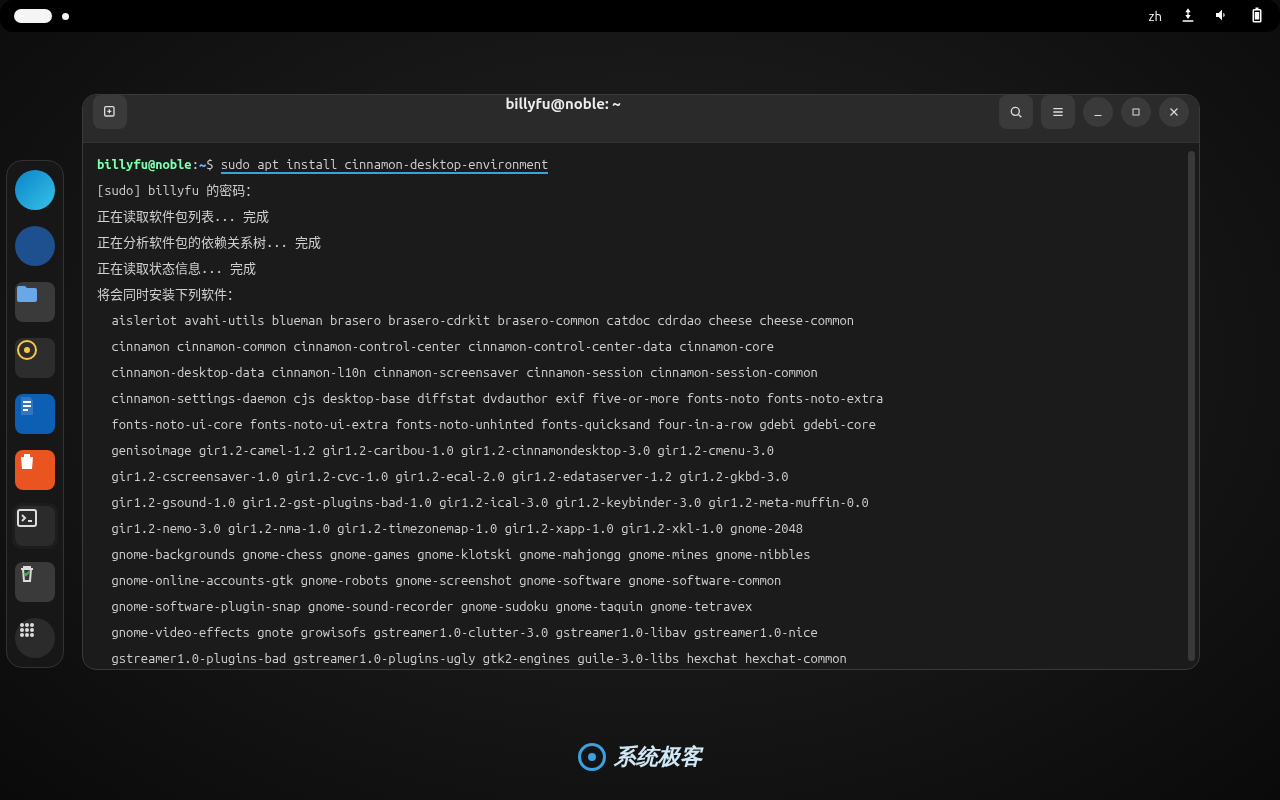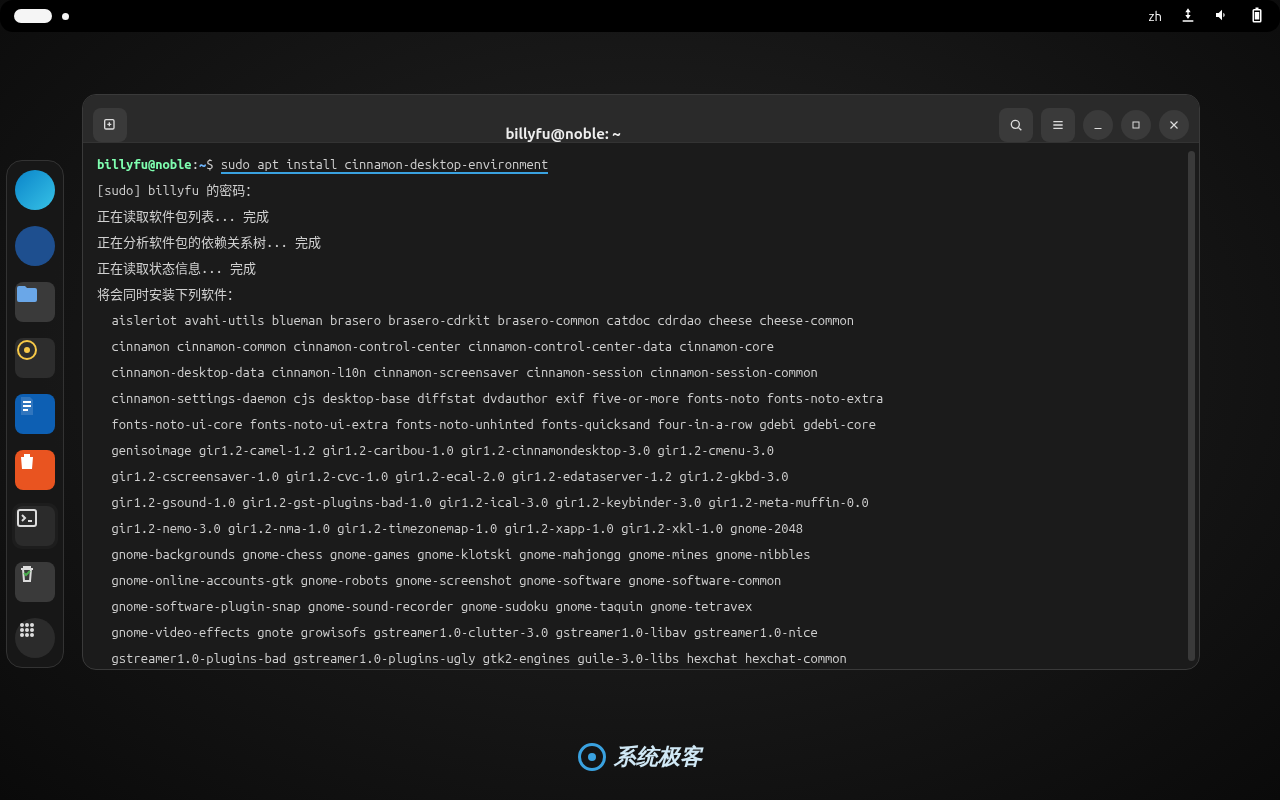--- a/index.html
+++ b/index.html
@@ -63,21 +63,21 @@
     position: absolute; left: 82px; top: 94px;
     width: 1118px; height: 576px;
     background: #1b1b1b;
     border: 1px solid #3a3a3a;
     border-radius: 14px;
     display: flex; flex-direction: column;
     overflow: hidden;
   }
   .titlebar {
     height: 48px; background: #2a2a2a;
-    display: flex; align-items: flex-end; justify-content: space-between;
+    display: flex; align-items: flex-start; justify-content: space-between;
     padding: 0 10px; border-bottom: 1px solid #333;
   }
   .tb-left, .tb-right { display:flex; align-items:center; gap:8px; }
   .tb-btn {
     width: 34px; height: 34px; border-radius: 8px;
     background: #3a3a3a; display:flex; align-items:center; justify-content:center;
     color: #e0e0e0; font-size: 14px;
   }
   .tb-circle {
     width: 30px; height: 30px; border-radius: 50%;

